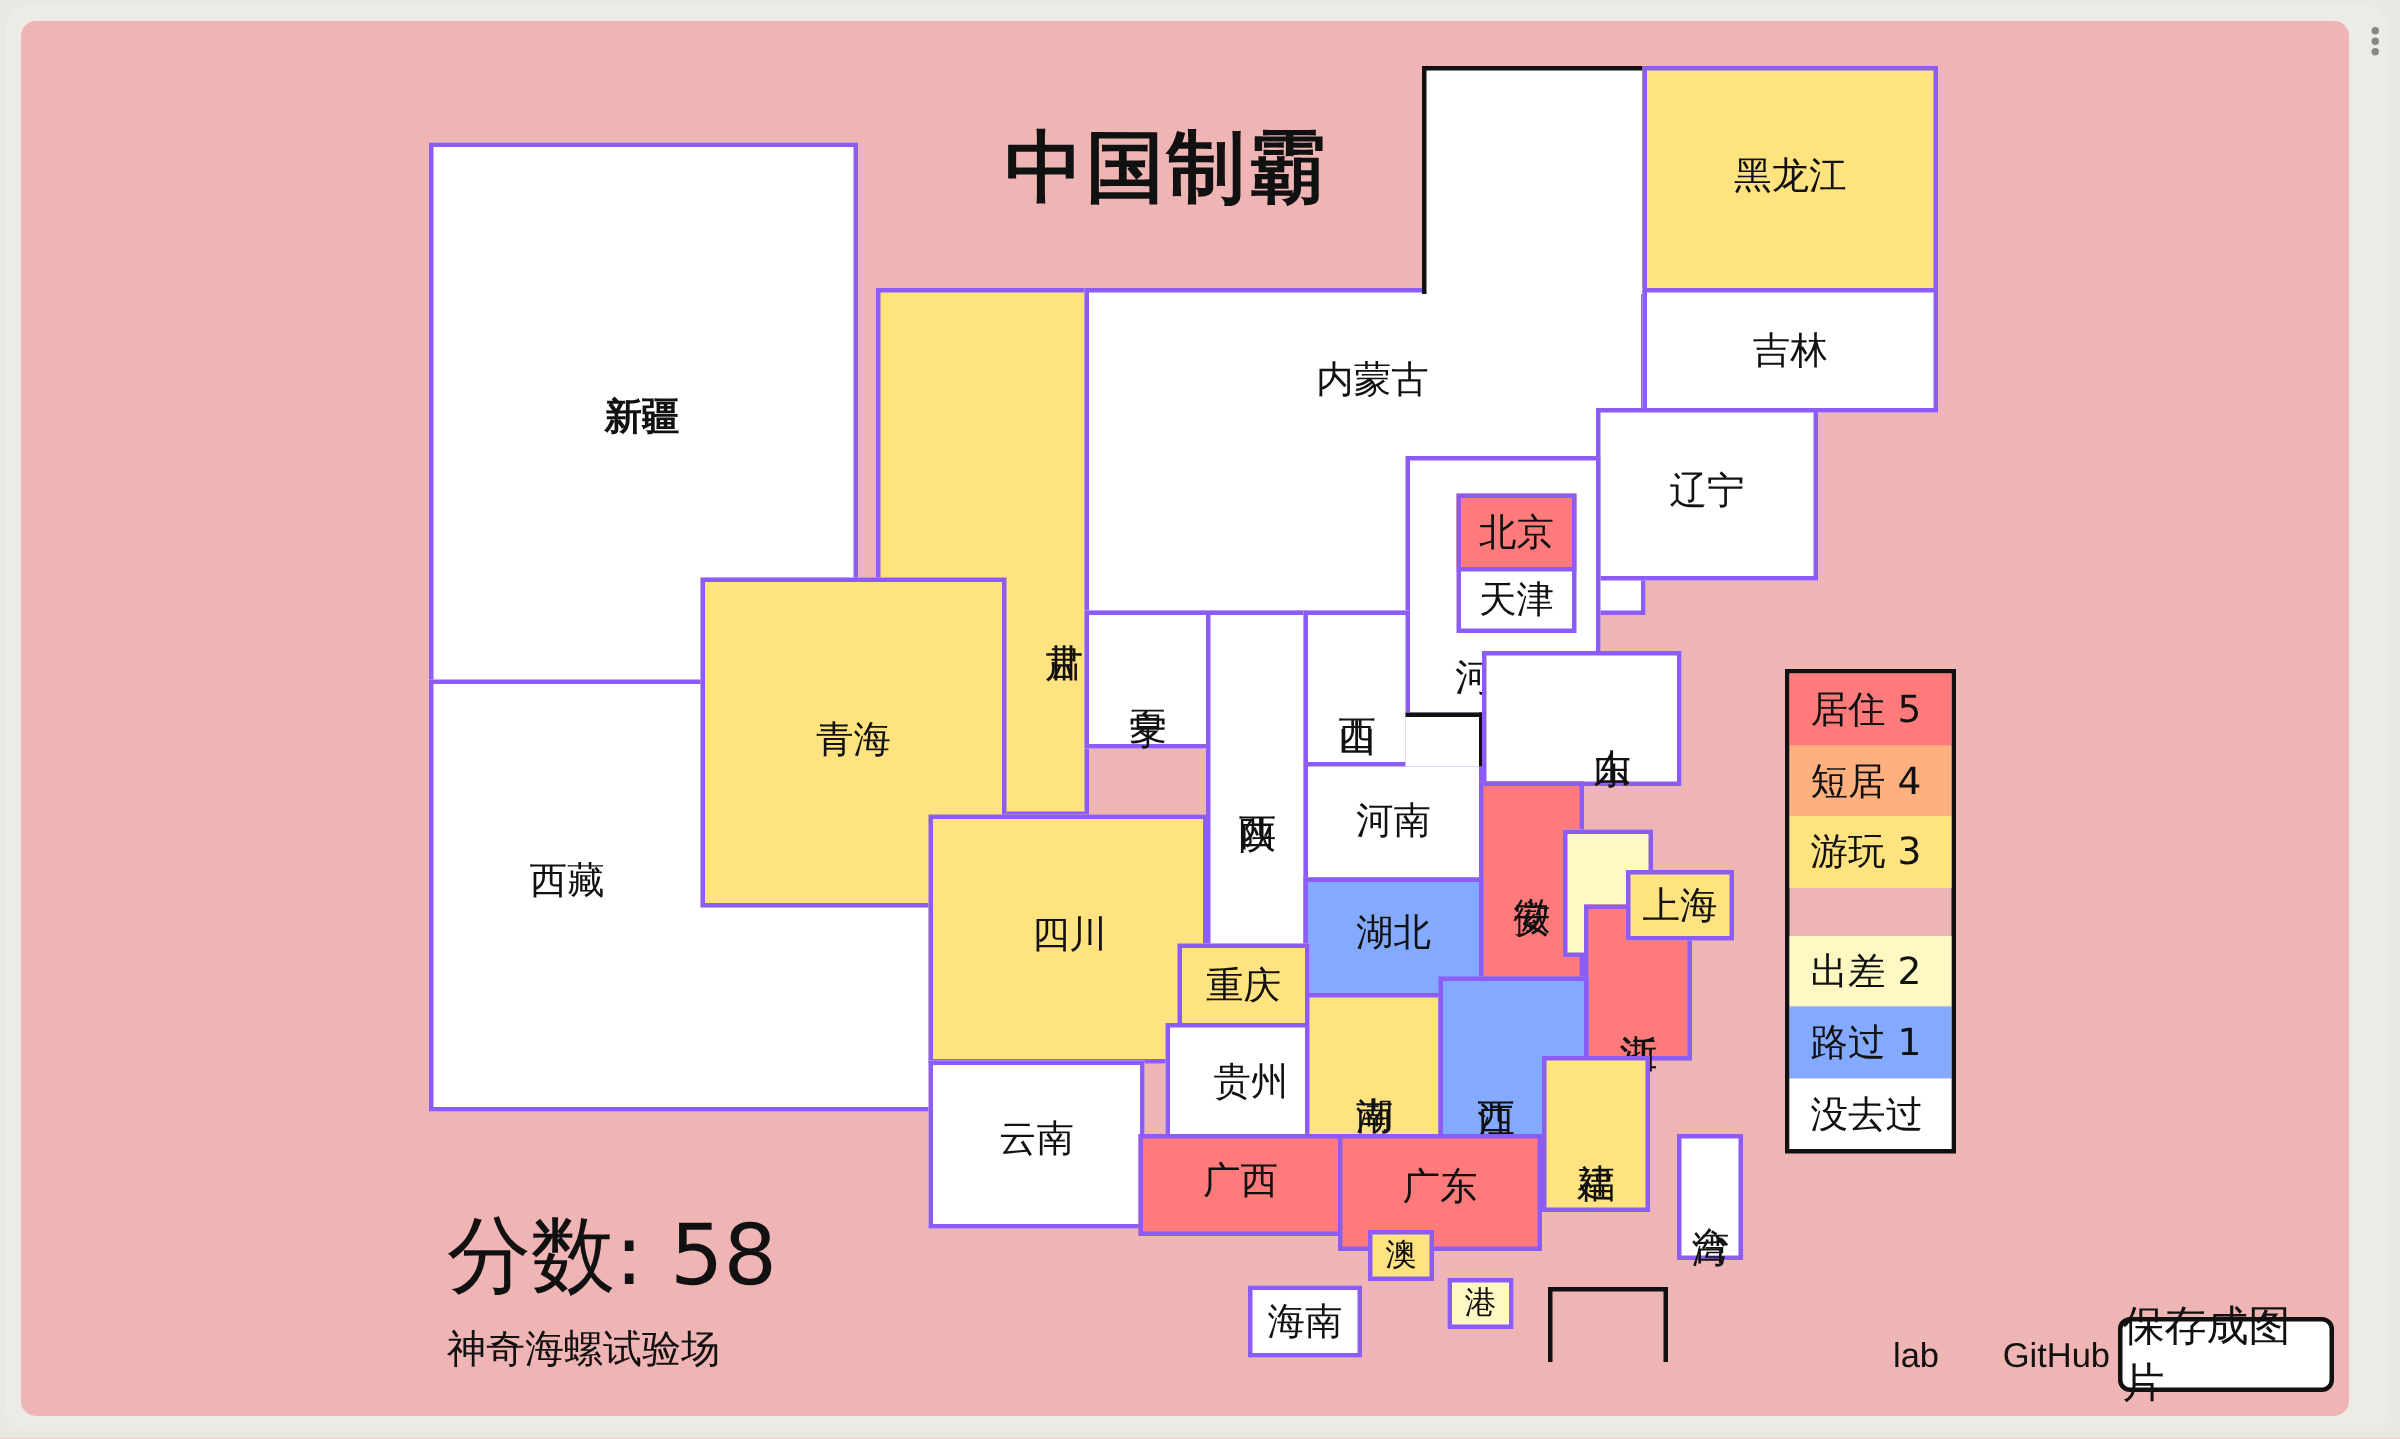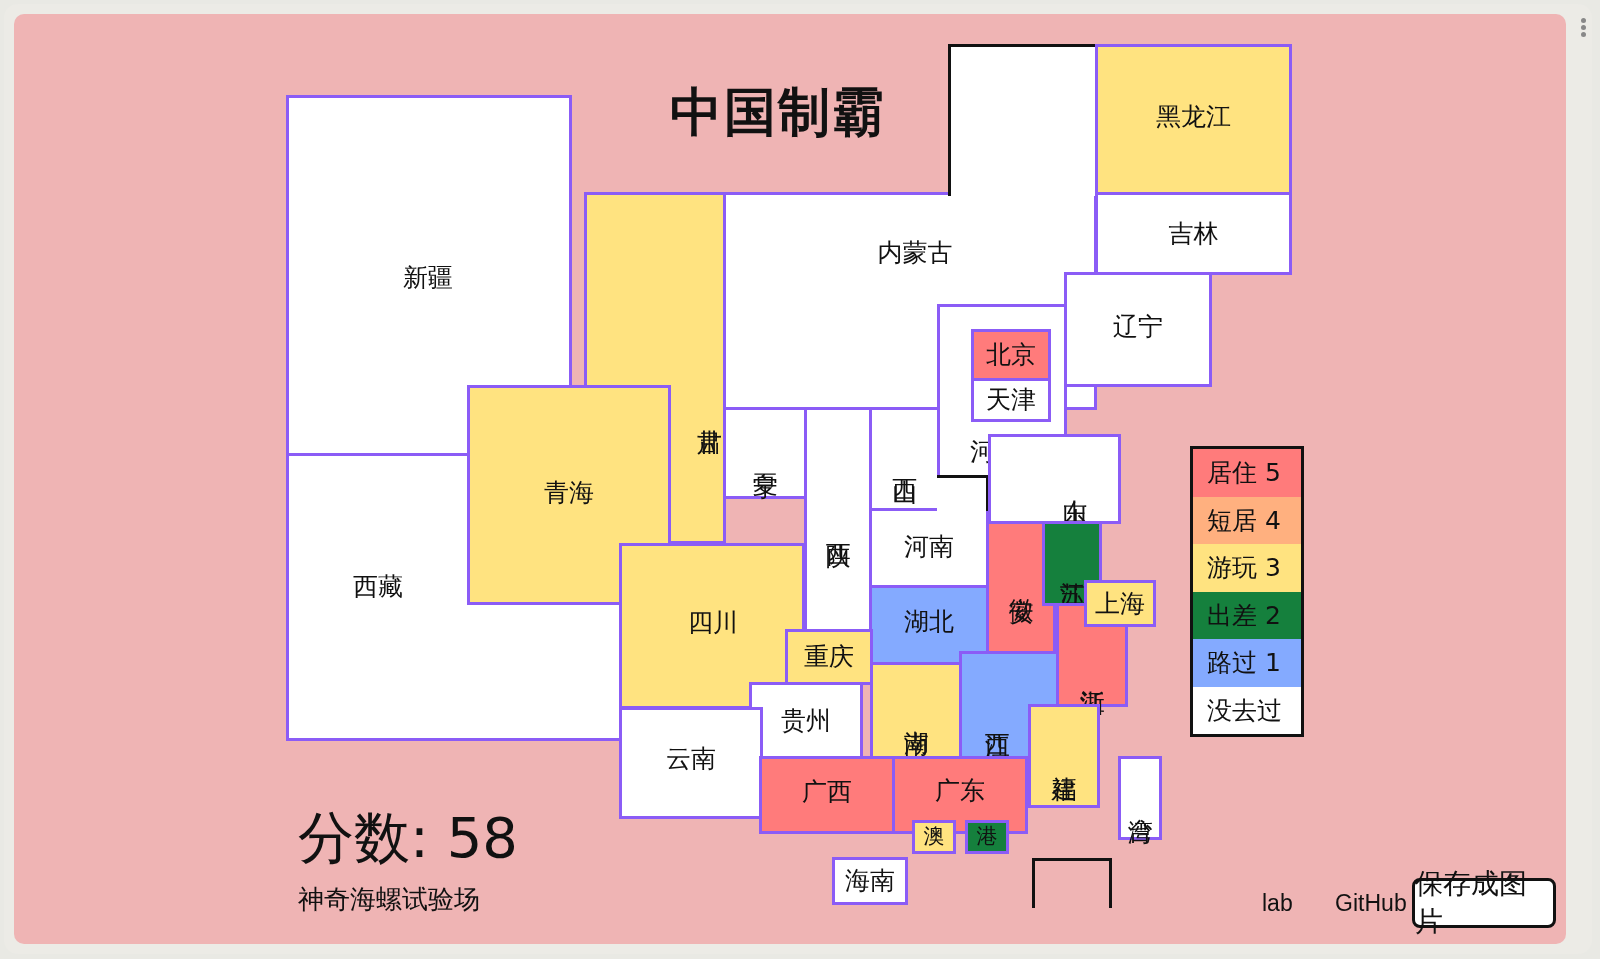--- a/index.html
+++ b/index.html
@@ -32,21 +32,21 @@
     border:3px solid #8b5cf6; background:#fff;
     display:flex; align-items:center; justify-content:center;
     font-size:25px; color:#111; text-align:center; line-height:1.1;
     cursor:pointer;
   }
   .prov.v { writing-mode:vertical-rl; text-orientation:upright; letter-spacing:0; }
   .prov.sm { font-size:21px; }
   .c5 { background:#ff7b7b; }
   .c4 { background:#ffb07f; }
   .c3 { background:#ffe380; }
-  .c2 { background:#15803d; }
+  .c2 { background:#fef9c3;margin-top:32px; }
   .c1 { background:#84aaff; }
   .c0 { background:#ffffff; }
   .ghost { position:absolute; box-sizing:border-box; border:3px solid #111; border-bottom:none; background:transparent; }
   .legend {
     position:absolute; left:1176px; top:432px; width:114px;
     border:3px solid #111; box-sizing:border-box;
   }
   .legend-item {
     height:47.5px; display:flex; align-items:center; padding-left:14px;
     font-size:25px; color:#111; cursor:pointer;
@@ -75,21 +75,21 @@
 <div class="frame">
   <div class="scroll-dots">
       <span></span>
       <span></span>
       <span></span>
     </div>
   <div class="stage">
 
     <div class="title">中国制霸</div>
 
-    <div class="prov c0" style="left:272px;top:81px;width:286px;height:362px;padding-bottom:2px;align-items:flex-start;padding-top:166px;padding-right:2px;">新疆</div>
+    <div class="prov c0" style="left:272px;top:81px;width:286px;height:362px;padding-bottom:2px;align-items:flex-start;padding-top:166px;padding-right:2px;font-weight:bold;">新疆</div>
     <div class="prov c0" style="left:272px;top:439px;width:338px;height:288px;justify-content:flex-start;padding-left:64px;padding-bottom:20px;">西藏</div>
     <div class="prov c3 v" style="left:570px;top:178px;width:142px;height:352px;align-items:flex-start;padding-top:82px;">甘肃</div>
     <div class="prov c3" style="left:453px;top:371px;width:204px;height:220px;padding-bottom:4px;">青海</div>
     <div class="prov c3" style="left:605px;top:529px;width:186px;height:166px;padding-left:2px;padding-bottom:6px;">四川</div>
 
     <div class="prov c0" style="left:709px;top:178px;width:374px;height:218px;align-items:flex-start;padding-top:44px;padding-left:10px;">内蒙古</div>
     <div class="ghost" style="left:934px;top:30px;width:150px;height:152px;background:#fff;border-bottom:none;"></div>
     <div class="prov c3" style="left:1081px;top:30px;width:197px;height:151px;padding-bottom:6px;">黑龙江</div>
     <div class="prov c0" style="left:1081px;top:178px;width:197px;height:83px;">吉林</div>
     <div class="prov c0" style="left:1050px;top:258px;width:148px;height:115px;padding-bottom:6px;">辽宁</div>
@@ -105,27 +105,27 @@
     <div class="ghost" style="left:923px;top:461px;width:52px;height:36px;background:#fff;border-bottom:none;border-left:none;"></div>
     <div class="prov c0 v" style="left:974px;top:420px;width:133px;height:90px;padding-left:40px;">山东</div>
 
     <div class="prov c5 v" style="left:972px;top:507px;width:70px;height:134px;padding-bottom:20px;">安徽</div>
     <div class="prov c2 v" style="left:1028px;top:507px;width:60px;height:85px;padding-bottom:4px;">江苏</div>
     <div class="prov c5 v" style="left:1042px;top:589px;width:72px;height:104px;padding-top:30px;">浙江</div>
     <div class="prov c3" style="left:1070px;top:566px;width:72px;height:47px;">上海</div>
 
     <div class="prov c1" style="left:855px;top:571px;width:120px;height:80px;padding-bottom:6px;">湖北</div>
     <div class="prov c3" style="left:771px;top:615px;width:88px;height:56px;">重庆</div>
-    <div class="prov c0" style="left:735px;top:668px;width:114px;height:77px;">贵州</div>
+    <div class="prov c0" style="left:763px;top:668px;width:114px;height:77px;">贵州</div>
     <div class="prov c3 v" style="left:856px;top:648px;width:92px;height:97px;">湖南</div>
     <div class="prov c1 v" style="left:945px;top:637px;width:100px;height:126px;padding-right:24px;">江西</div>
     <div class="prov c3 v" style="left:1014px;top:690px;width:72px;height:104px;">福建</div>
 
     <div class="prov c0" style="left:605px;top:693px;width:144px;height:112px;padding-bottom:8px;">云南</div>
-    <div class="prov c5" style="left:745px;top:742px;width:136px;height:78px;padding-bottom:6px;">广西</div>
+    <div class="prov c5" style="left:745px;top:742px;width:136px;height:68px;padding-bottom:6px;">广西</div>
     <div class="prov c5" style="left:878px;top:742px;width:136px;height:78px;padding-bottom:8px;">广东</div>
     <div class="prov c3 sm" style="left:898px;top:806px;width:44px;height:34px;">澳</div>
     <div class="prov c2 sm" style="left:951px;top:806px;width:44px;height:34px;">港</div>
     <div class="prov c0 v" style="left:1104px;top:742px;width:44px;height:84px;">台湾</div>
     <div class="prov c0" style="left:818px;top:843px;width:76px;height:48px;">海南</div>
     <div class="ghost" style="left:1018px;top:844px;width:80px;height:50px;"></div>
 
     <div class="legend">
       <div class="legend-item c5">居住 5</div>
       <div class="legend-item c4">短居 4</div>

